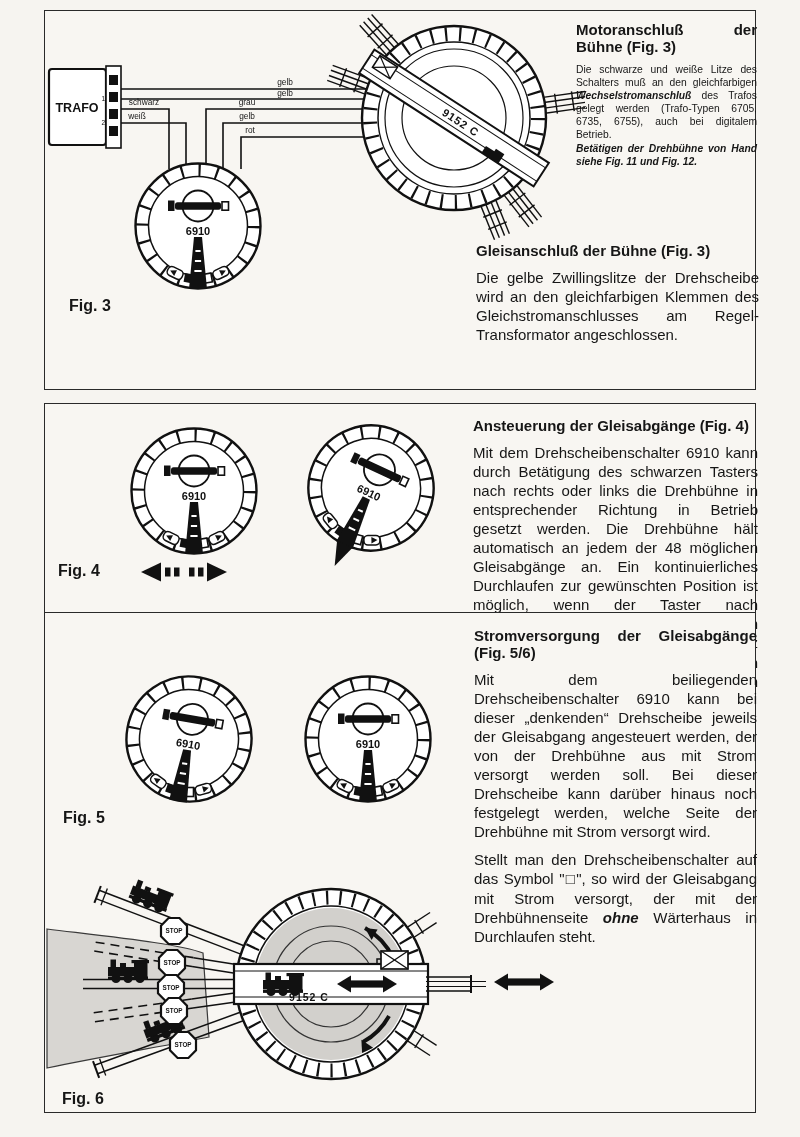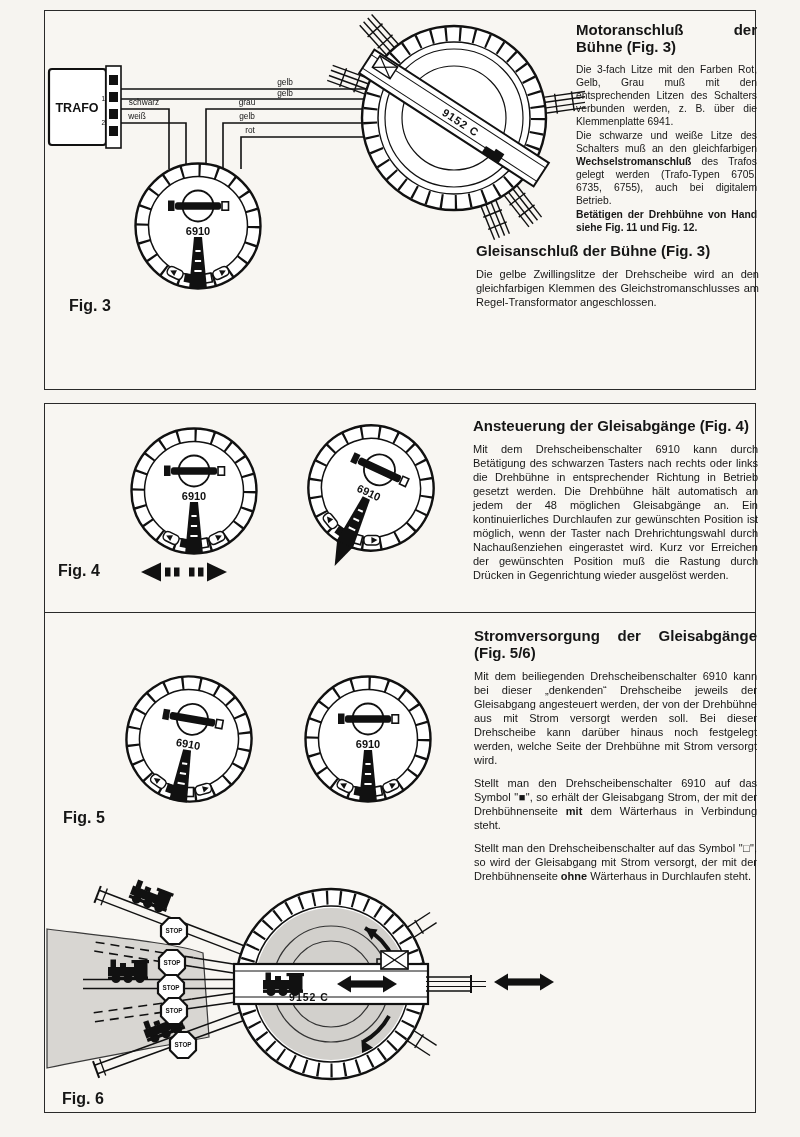--- a/index.html
+++ b/index.html
@@ -6,27 +6,27 @@
   .page{position:relative;width:800px;height:1137px;background:#f6f4f0;
         font-family:"Liberation Sans",sans-serif;color:#161616;overflow:hidden;}
   .panel{position:absolute;left:44px;width:712px;background:#f8f6f2;
          border:1.6px solid #2a2a2a;box-sizing:border-box;}
   #panel-fig3{top:10px;height:380px;}
   #panel-fig4{top:403px;height:227px;}
   #panel-fig56{top:612px;height:501px;}
   .figsvg{position:absolute;left:0;top:0;pointer-events:none;}
   .textcol{position:absolute;text-align:justify;}
   .textcol h3{font-size:15px;margin:0 0 9px 0;font-weight:bold;}
-  .textcol p{font-size:11px;line-height:1.27;margin:0 0 9px 0;}
+  .textcol p{font-size:15px;line-height:1.27;margin:0 0 9px 0;}
   #p1s1 p{font-size:10.3px;line-height:1.26;margin:0 0 1px 0;}
   .fig-label{position:absolute;font-weight:bold;font-size:16px;}
   symbol{overflow:visible;}
   svg text{font-family:"Liberation Sans",sans-serif;}
   .wirelbl{font-size:8.3px;fill:#161616;}
-  .bold{font-weight:bold;}
+  .bold{font-weight:bold;font-style:italic;}
 </style>
 </head>
 <body>
 
 <div class="page">
 
   <svg width="0" height="0" style="position:absolute" aria-hidden="true">
     <defs>
 
       <symbol id="dial">
@@ -190,21 +190,20 @@
             <line x1="-75" y1="-12" x2="-96" y2="2" stroke="#111" stroke-width="1.2"></line>
           </g>
           <polygon points="42,14 42,6 52,6 52,3 62,3 62,14" fill="#111"></polygon>
           <text x="8" y="4" text-anchor="middle" font-size="11" font-weight="bold" letter-spacing="1" fill="#111">9152 C</text>
         </g>
       </g>
     </svg>
 
     <div class="textcol" id="p1s1" style="left:531px;top:10px;width:181px;">
       <h3>Motoranschluß der Bühne (Fig. 3)</h3>
-      <p>Die 3-fach Litze mit den Farben Rot, Gelb, Grau muß mit den entsprechenden Litzen des Schalters verbunden werden, z. B. über die Klemmenplatte 6941.</p>
       <p><span>Die schwarze und weiße Litze des Schalters muß an den gleichfarbigen </span><span class="bold">Wechselstromanschluß</span><span> des Trafos gelegt werden (Trafo-Typen 6705, 6735, 6755), auch bei digitalem Betrieb.</span></p>
       <p class="bold">Betätigen der Drehbühne von Hand siehe Fig. 11 und Fig. 12.</p>
     </div>
 
     <div class="textcol" style="left:431px;top:231px;width:283px;">
       <h3>Gleisanschluß der Bühne (Fig. 3)</h3>
       <p>Die gelbe Zwillingslitze der Drehscheibe wird an den gleichfarbigen Klemmen des Gleichstromanschlusses am Regel-Transformator angeschlossen.</p>
     </div>
 
     <div class="fig-label" style="left:24px;top:286px;">Fig. 3</div>
@@ -341,21 +340,20 @@
           <line x1="95" y1="7" x2="140" y2="7" stroke-width="1.5"></line>
           <line x1="140" y1="-9" x2="140" y2="9" stroke-width="2"></line>
         </g>
         <use href="#dblarrow" transform="translate(193,-2)"></use>
       </g>
     </svg>
 
     <div class="textcol" style="left:429px;top:14px;width:283px;">
       <h3>Stromversorgung der Gleisabgänge (Fig. 5/6)</h3>
       <p>Mit dem beiliegenden Drehscheibenschalter 6910 kann bei dieser „denkenden“ Drehscheibe jeweils der Gleisabgang angesteuert werden, der von der Drehbühne aus mit Strom versorgt werden soll. Bei dieser Drehscheibe kann darüber hinaus noch festgelegt werden, welche Seite der Drehbühne mit Strom versorgt wird.</p>
-      <p><span>Stellt man den Drehscheibenschalter 6910 auf das Symbol "■", so erhält der Gleisabgang Strom, der mit der Drehbühnenseite </span><span class="bold">mit</span><span> dem Wärterhaus in Verbindung steht.</span></p>
       <p><span>Stellt man den Drehscheibenschalter auf das Symbol "□", so wird der Gleisabgang mit Strom versorgt, der mit der Drehbühnenseite </span><span class="bold">ohne</span><span> Wärterhaus in Durchlaufen steht.</span></p>
     </div>
 
     <div class="fig-label" style="left:18px;top:196px;text-align:center;">Fig. 5</div>
     <div class="fig-label" style="left:17px;top:477px;">Fig. 6</div>
   </div>
 
 </div>
 
 </body></html>

